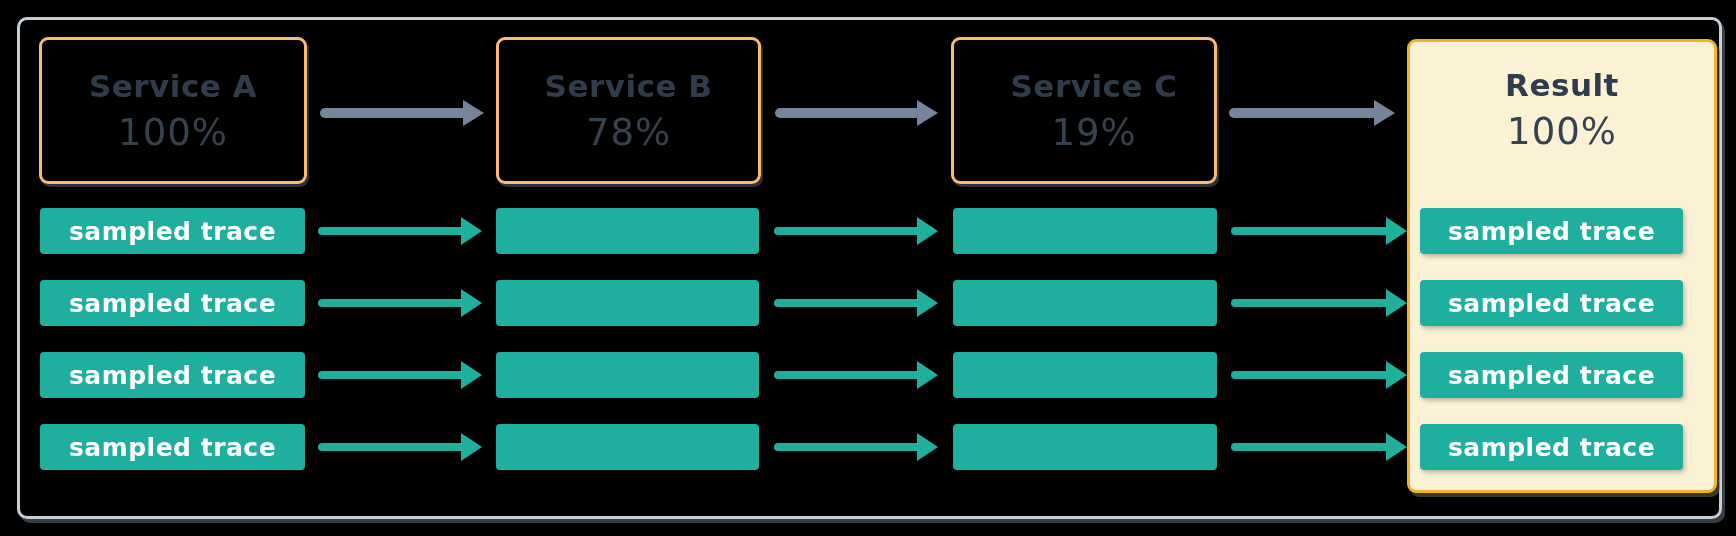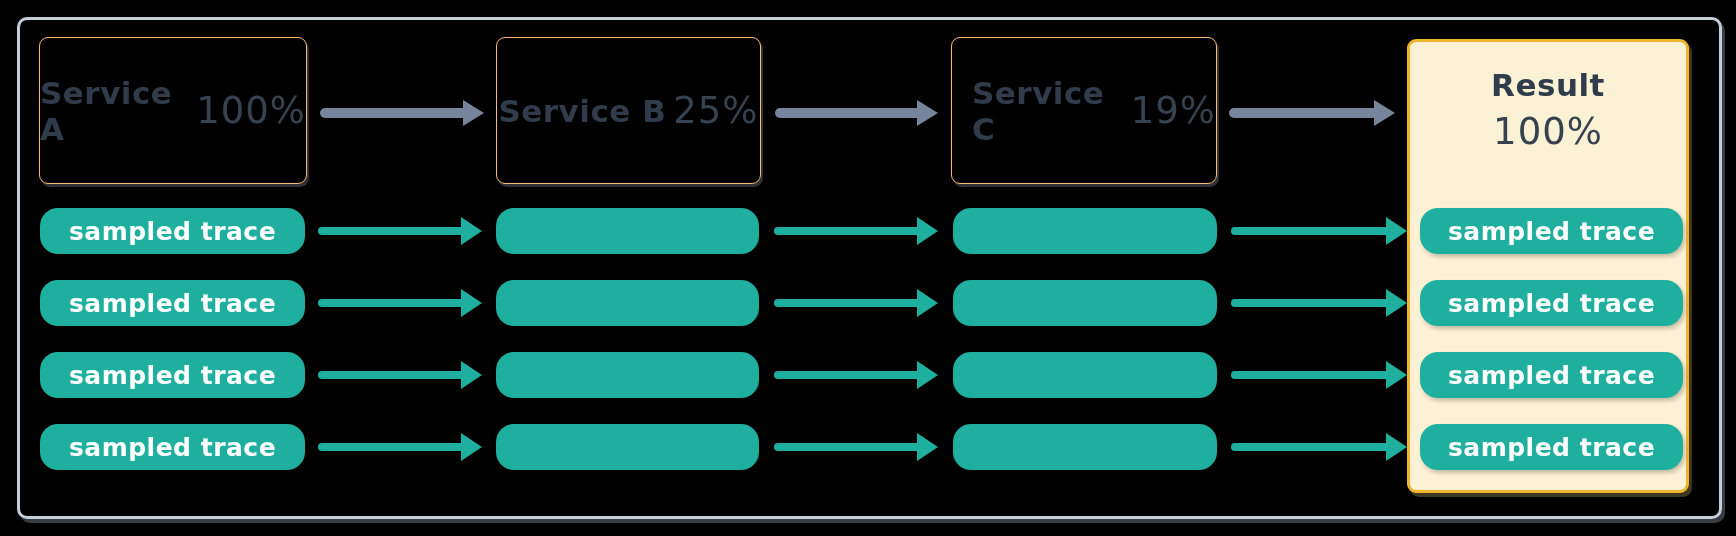--- a/index.html
+++ b/index.html
@@ -23,25 +23,25 @@
     height: 502px;
     border: 3px solid #C5CDD9;
     border-radius: 10px;
     box-sizing: border-box;
     box-shadow: 3px 4px 0 rgba(125,135,150,0.45);
   }
   .service-box {
     position: absolute;
     top: 37px;
     height: 147px;
-    border: 1px solid #fdba74;
+    border: 3px solid #fdba74;
     border-radius: 9px;
     box-sizing: border-box;
     display: flex;
-    flex-direction: row;
+    flex-direction: column;
     align-items: center;
     justify-content: center;
     gap: 7px;
     box-shadow: 2px 3px 0 rgba(115,125,140,0.4);
   }
   .service-title {
     font-size: 31px;
     font-weight: bold;
     color: #303C4B;
     letter-spacing: 0.5px;
@@ -49,40 +49,40 @@
   .service-rate {
     font-size: 37px;
     font-weight: normal;
     color: #36424F;
     letter-spacing: 1px;
   }
   .result-box {
     position: absolute;
     left: 1407px;
     top: 39px;
-    width: 282px;
+    width: 310px;
     height: 454px;
     background: #FBF1D4;
     border: 3px solid #F0B42C;
     border-radius: 9px;
     box-sizing: border-box;
     box-shadow: 3px 4px 0 rgba(110,100,55,0.55);
   }
   .result-header {
     display: flex;
     flex-direction: column;
     align-items: center;
     gap: 7px;
     padding-top: 25px;
   }
   .trace {
     position: absolute;
     height: 46px;
     background: #1FAF9E;
-    border-radius: 18px;
+    border-radius: 4px;
     color: #FFFFFF;
     font-size: 25px;
     font-weight: 600;
     letter-spacing: 0.5px;
     display: flex;
     align-items: center;
     justify-content: center;
     box-shadow: 2px 3px 4px rgba(0,0,0,0.22);
   }
   .arrow {
@@ -124,21 +124,21 @@
 <div class="canvas">
 
   <div class="frame"></div>
 
   <div class="service-box" style="left:39px; width:268px;">
     <div class="service-title">Service A</div>
     <div class="service-rate">100%</div>
   </div>
   <div class="service-box" style="left:496px; width:265px;">
     <div class="service-title">Service B</div>
-    <div class="service-rate">25%</div>
+    <div class="service-rate">78%</div>
   </div>
   <div class="service-box" style="left:951px; width:266px;padding-left:20px;">
     <div class="service-title">Service C</div>
     <div class="service-rate">19%</div>
   </div>
 
   <div class="result-box">
     <div class="result-header">
       <div class="service-title">Result</div>
       <div class="service-rate">100%</div>

